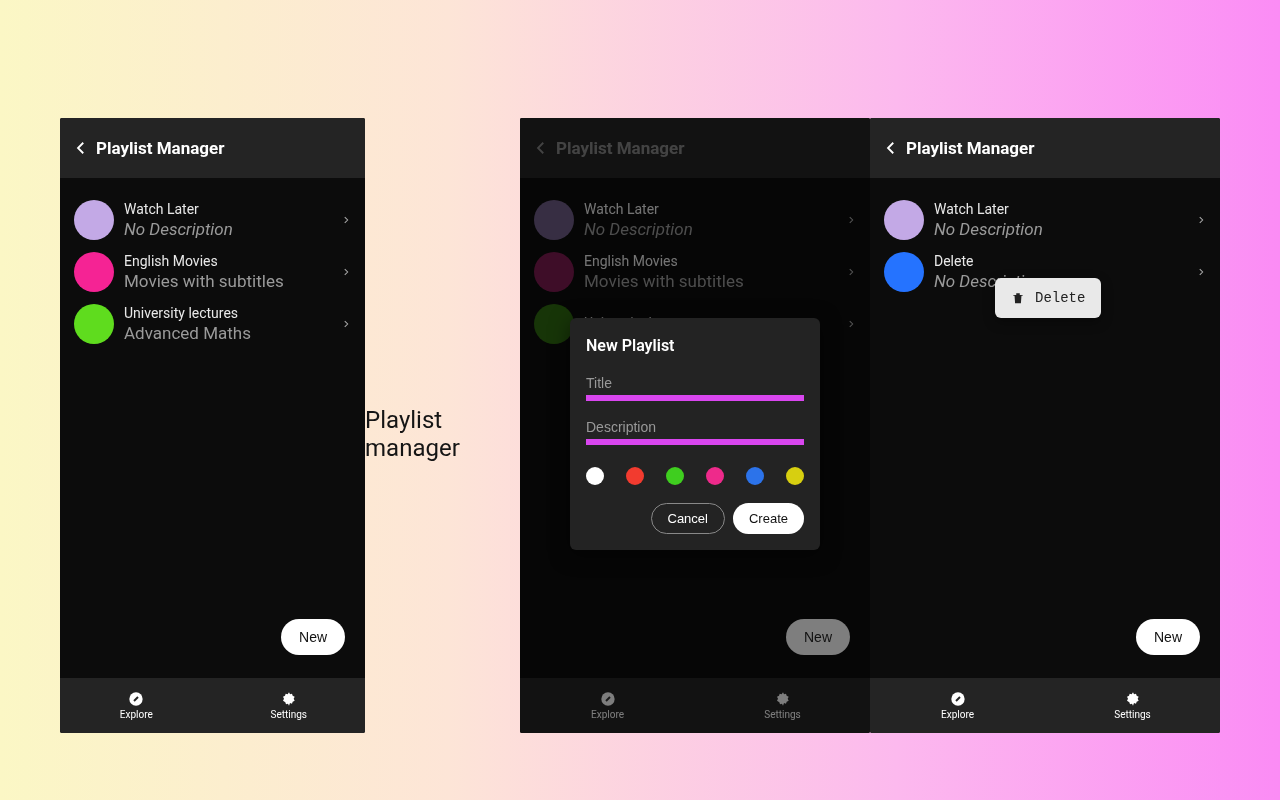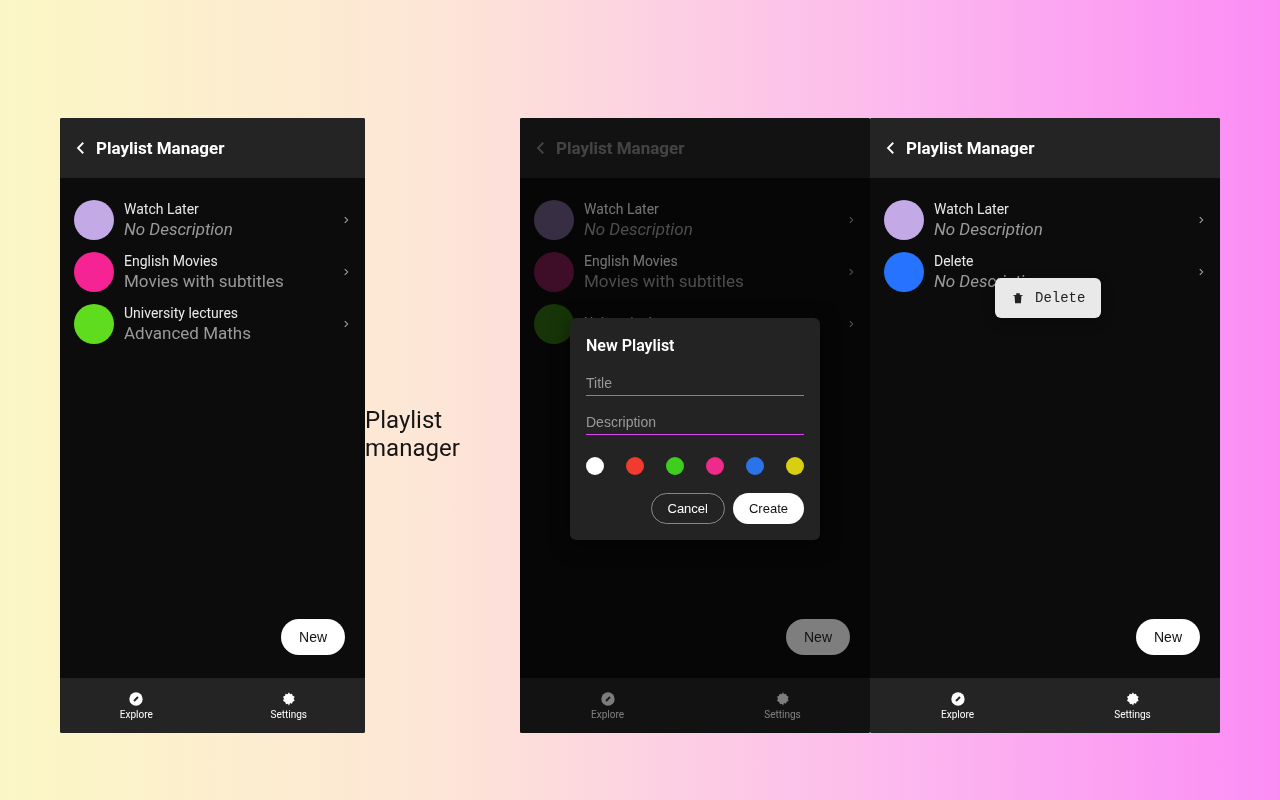--- a/index.html
+++ b/index.html
@@ -51,21 +51,21 @@
 .tab-label { color: #fff; font-size: 10px; }
 .scrim { position: absolute; inset: 0; background: rgba(0,0,0,0.5); }
 .dialog {
   position: absolute; left: 50px; top: 200px; width: 250px;
   background: #232323; border-radius: 6px; padding: 18px 16px 16px 16px;
   box-shadow: 0 4px 20px rgba(0,0,0,0.5);
 }
 .dlg-title { color: #fff; font-size: 16px; font-weight: 600; margin-bottom: 16px; }
 .field {
   width: 100%; background: transparent; border: none;
-  border-bottom: 1px solid #d946ef; color: #fff;
+  border-bottom: 6px solid #d946ef; color: #fff;
   padding: 4px 0; margin-bottom: 14px; font-size: 14px; outline: none;
 }
 .field::placeholder { color: #999; }
 .swatches { display: flex; justify-content: space-between; margin: 8px 0 18px 0; }
 .sw { width: 18px; height: 18px; border-radius: 50%; }
 .dlg-actions { display: flex; justify-content: flex-end; gap: 8px; }
 .btn-outline {
   background: transparent; color: #fff; border: 1px solid #888;
   padding: 0 16px; border-radius: 18px; font-size: 13px;
 }

